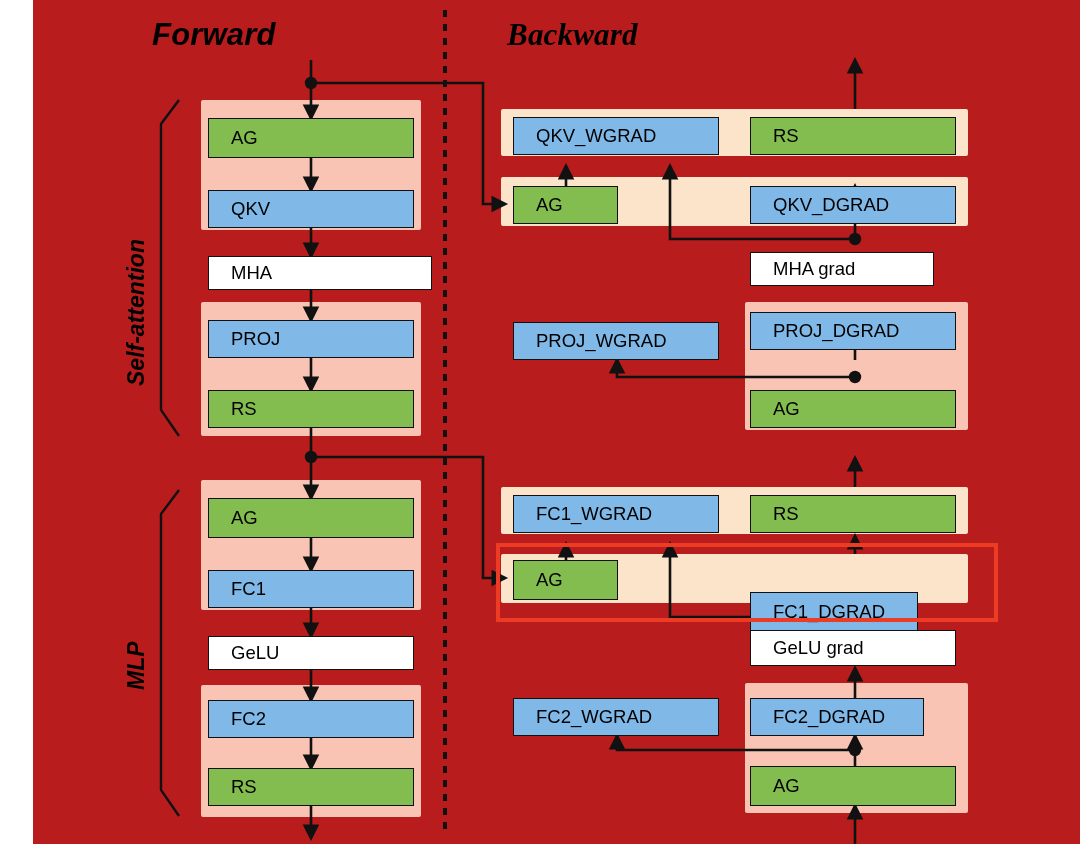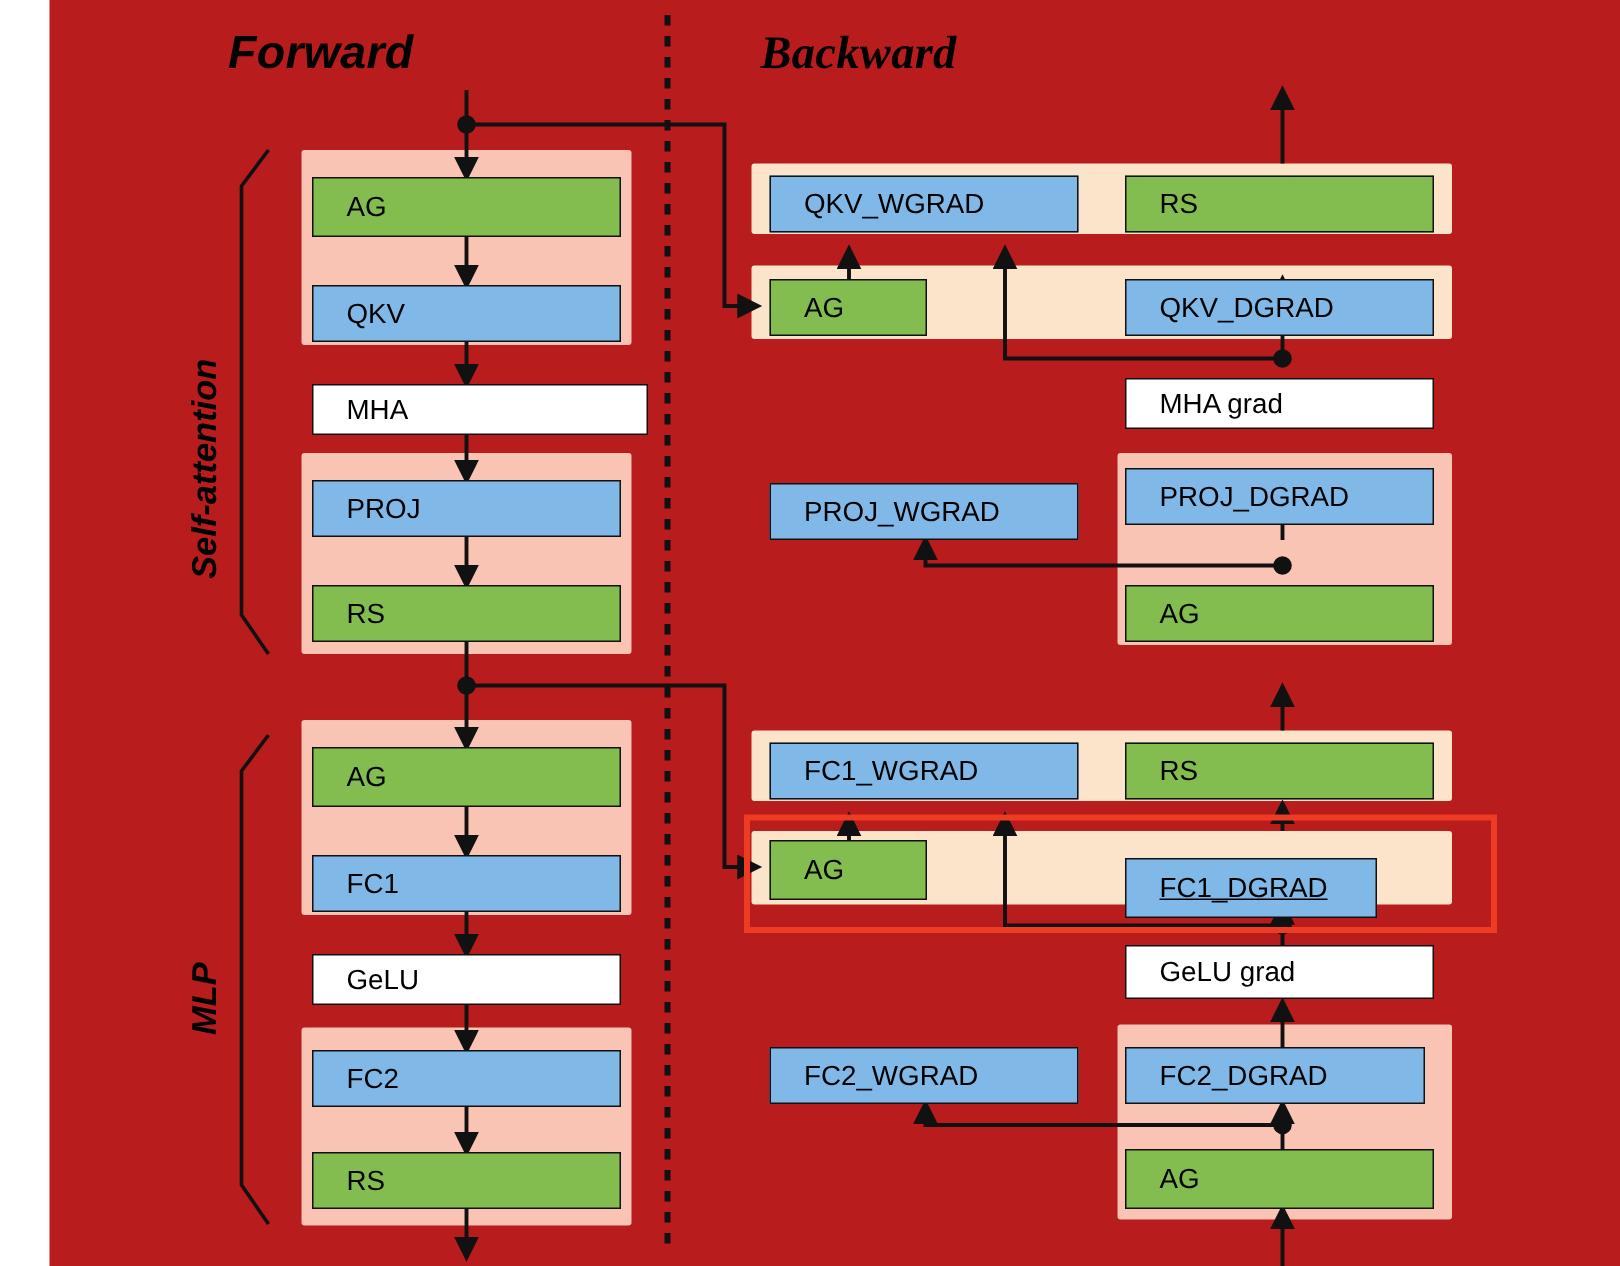--- a/index.html
+++ b/index.html
@@ -126,33 +126,33 @@
   <div class="node white" style="left:175px;top:636px;width:206px;height:34px;">GeLU</div>
   <div class="node blue" style="left:175px;top:700px;width:206px;height:38px;">FC2</div>
   <div class="node green" style="left:175px;top:768px;width:206px;height:38px;">RS</div>
 
   <div class="node blue" style="left:480px;top:117px;width:206px;height:38px;">QKV_WGRAD</div>
   <div class="node green" style="left:717px;top:117px;width:206px;height:38px;">RS</div>
 
   <div class="node green" style="left:480px;top:186px;width:105px;height:38px;">AG</div>
   <div class="node blue" style="left:717px;top:186px;width:206px;height:38px;">QKV_DGRAD</div>
 
-  <div class="node white" style="left:717px;top:252px;width:206px;height:34px;text-align:center;">MHA grad</div>
+  <div class="node white" style="left:717px;top:252px;width:184px;height:34px;text-align:center;">MHA grad</div>
 
   <div class="node blue" style="left:480px;top:322px;width:206px;height:38px;">PROJ_WGRAD</div>
   <div class="node blue" style="left:717px;top:312px;width:206px;height:38px;">PROJ_DGRAD</div>
   <div class="node green" style="left:717px;top:390px;width:206px;height:38px;">AG</div>
 
   <div class="node blue" style="left:480px;top:495px;width:206px;height:38px;">FC1_WGRAD</div>
   <div class="node green" style="left:717px;top:495px;width:206px;height:38px;">RS</div>
 
   <div class="node green" style="left:480px;top:560px;width:105px;height:40px;">AG</div>
-  <div class="node blue" style="left:717px;top:572px;width:168px;height:40px;text-decoration:underline;">FC1_DGRAD</div>
+  <div class="node blue" style="left:717px;top:592px;width:168px;height:40px;text-decoration:underline;">FC1_DGRAD</div>
 
   <div class="node white" style="left:717px;top:630px;width:206px;height:36px;">GeLU grad</div>
 
   <div class="node blue" style="left:480px;top:698px;width:206px;height:38px;">FC2_WGRAD</div>
-  <div class="node blue" style="left:717px;top:698px;width:200px;height:38px;">FC2_DGRAD</div>
+  <div class="node blue" style="left:717px;top:698px;width:174px;height:38px;">FC2_DGRAD</div>
   <div class="node green" style="left:717px;top:766px;width:206px;height:40px;">AG</div>
 
   <div class="redbox" style="left:463px;top:543px;width:502px;height:79px;"></div>
 
 </div>
 
 </body></html>

